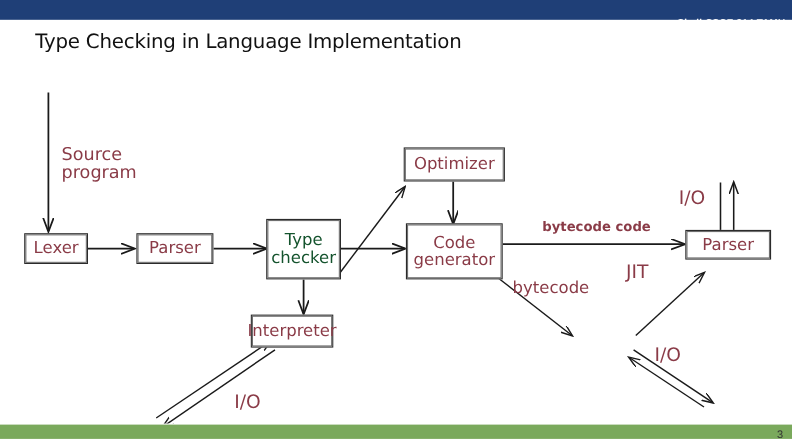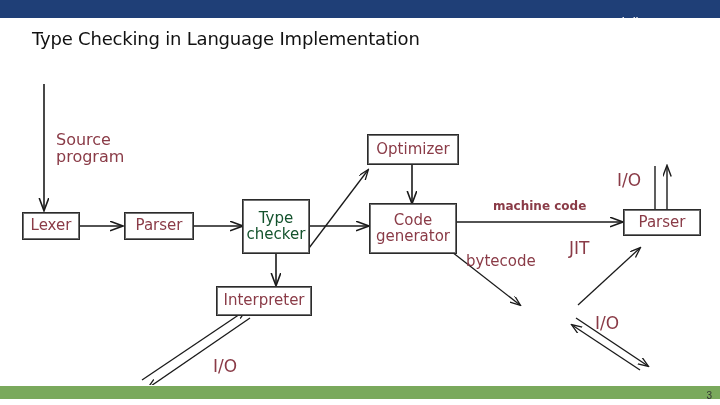--- a/index.html
+++ b/index.html
@@ -142,33 +142,33 @@
 
     <div class="node" style="left:369px;top:133px;width:88px;height:51px;font-size:15px;">
       <span class="inner">Code
 generator</span>
     </div>
 
     <div class="node" style="left:367px;top:64px;width:92px;height:31px;font-size:15px;">
       <span class="inner">Optimizer</span>
     </div>
 
-    <div class="node" style="left:216px;top:216px;width:96px;height:30px;font-size:15px;">
+    <div class="node" style="left:228px;top:216px;width:75px;height:30px;font-size:15px;">
       <span class="inner">Interpreter</span>
     </div>
 
     <div class="node" style="left:623px;top:139px;width:78px;height:27px;font-size:15px;">
       <span class="inner">Parser</span>
     </div>
 
 
     <div class="label" style="left:56px;top:62px;font-size:16px;text-align:left;">Source
 program</div>
 
-    <div class="label label-small" style="left:493px;top:130px;">machine code</div>
+    <div class="label label-small" style="left:493px;top:130px;">bytecode code</div>
 
     <div class="label" style="left:466px;top:184px;font-size:15px;text-align:right;">bytecode</div>
 
     <div class="label" style="left:569px;top:170px;font-size:17px;">JIT</div>
 
     <div class="label" style="left:213px;top:288px;font-size:17px;">I/O</div>
 
     <div class="label" style="left:617px;top:102px;font-size:17px;">I/O</div>
 
     <div class="label" style="left:595px;top:245px;font-size:17px;">I/O</div>

